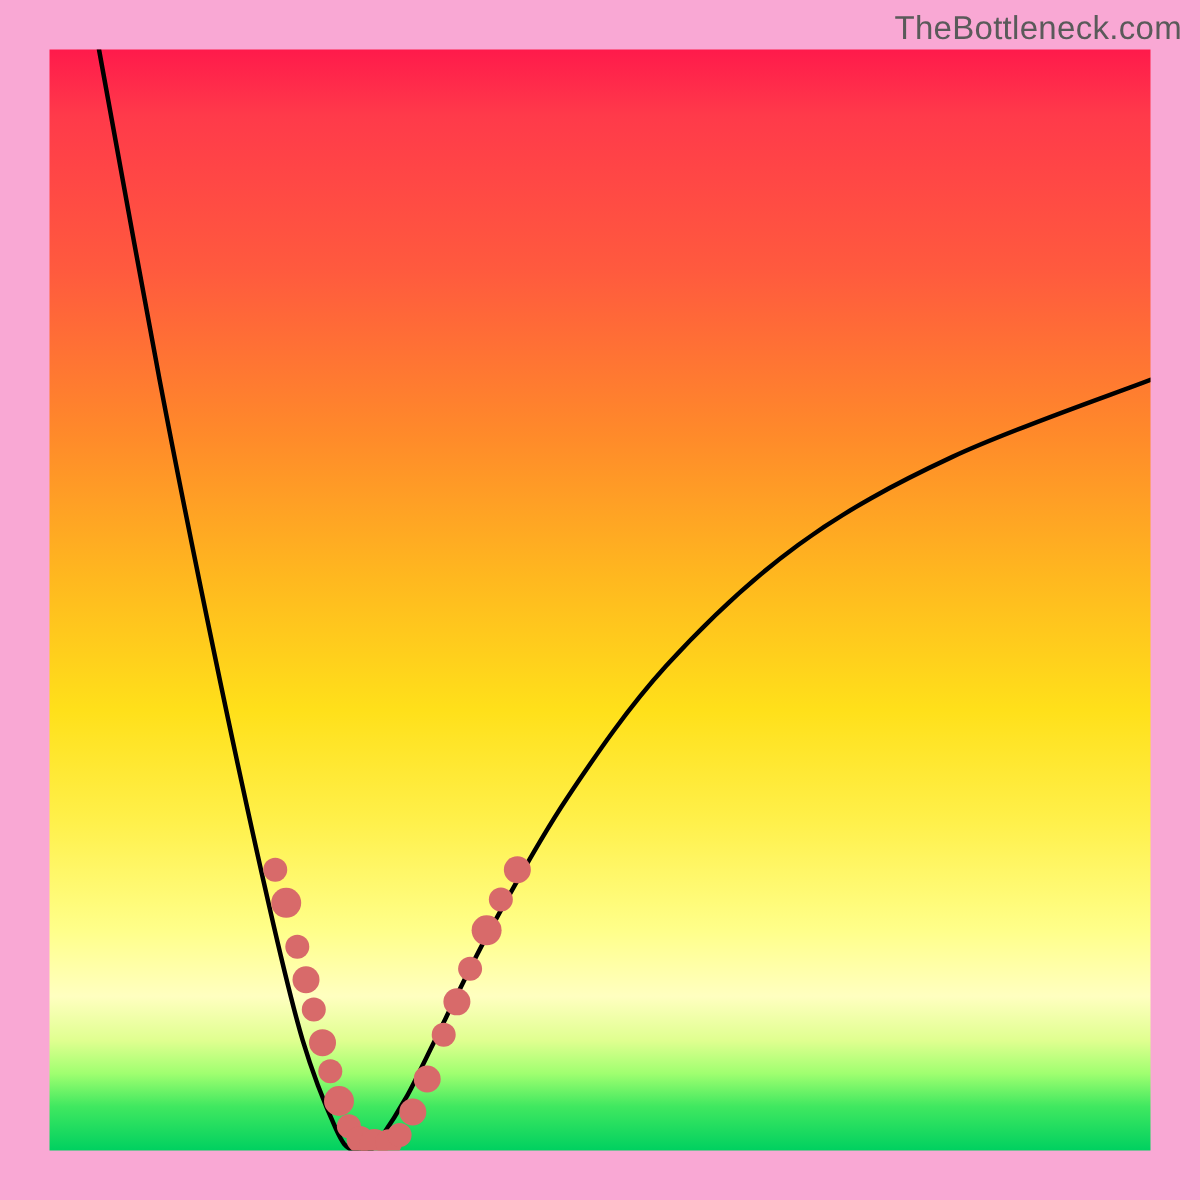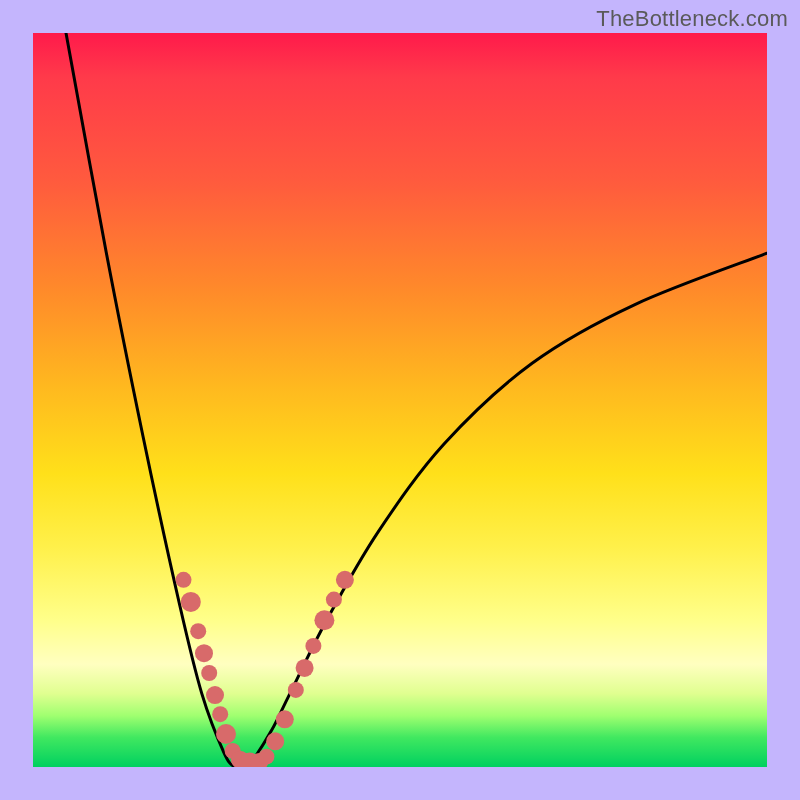--- a/index.html
+++ b/index.html
@@ -9,21 +9,21 @@
     height: 800px;
     overflow: hidden;
     background: #000;
     font-family: Arial, Helvetica, sans-serif;
   }
   .frame {
     position: absolute;
     top: 0; left: 0;
     width: 800px;
     height: 800px;
-    background: #c4b5fd;
+    background: #f9a8d4;
   }
   .plot {
     position: absolute;
     top: 33px;
     left: 33px;
     width: 734px;
     height: 734px;
     
     background: linear-gradient(
       to bottom,

